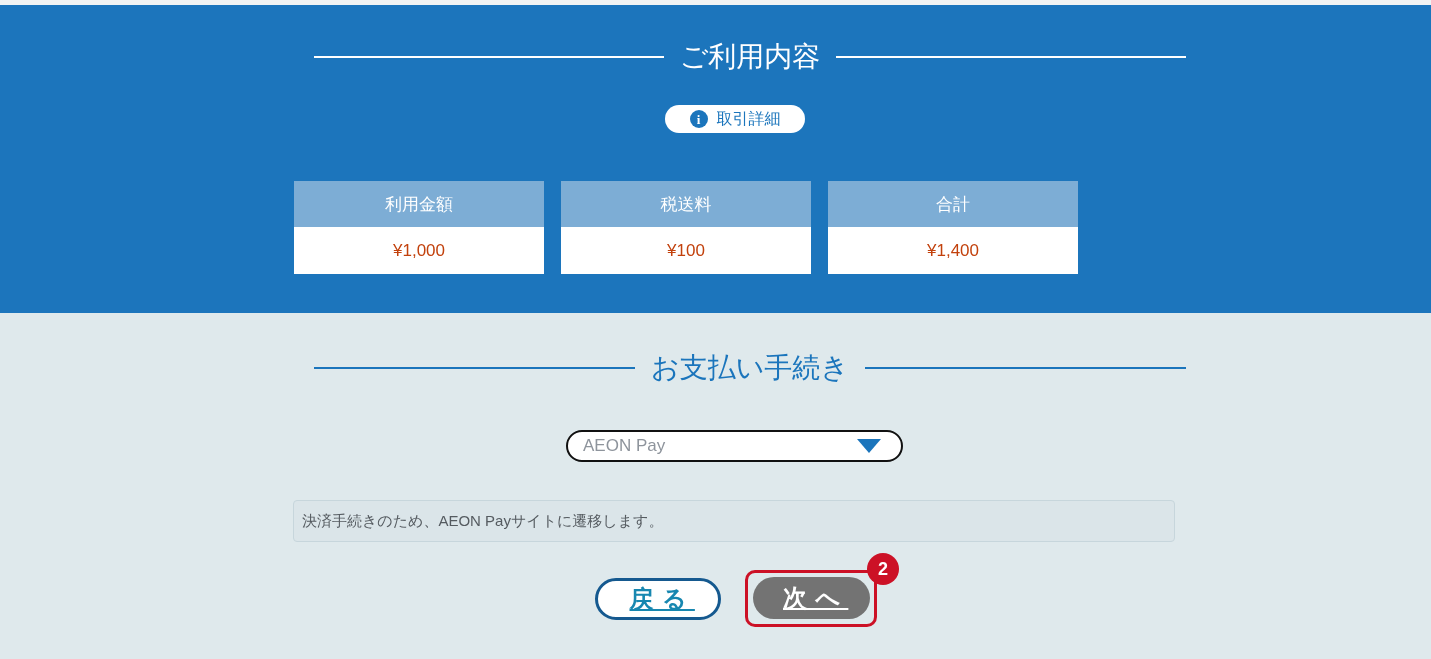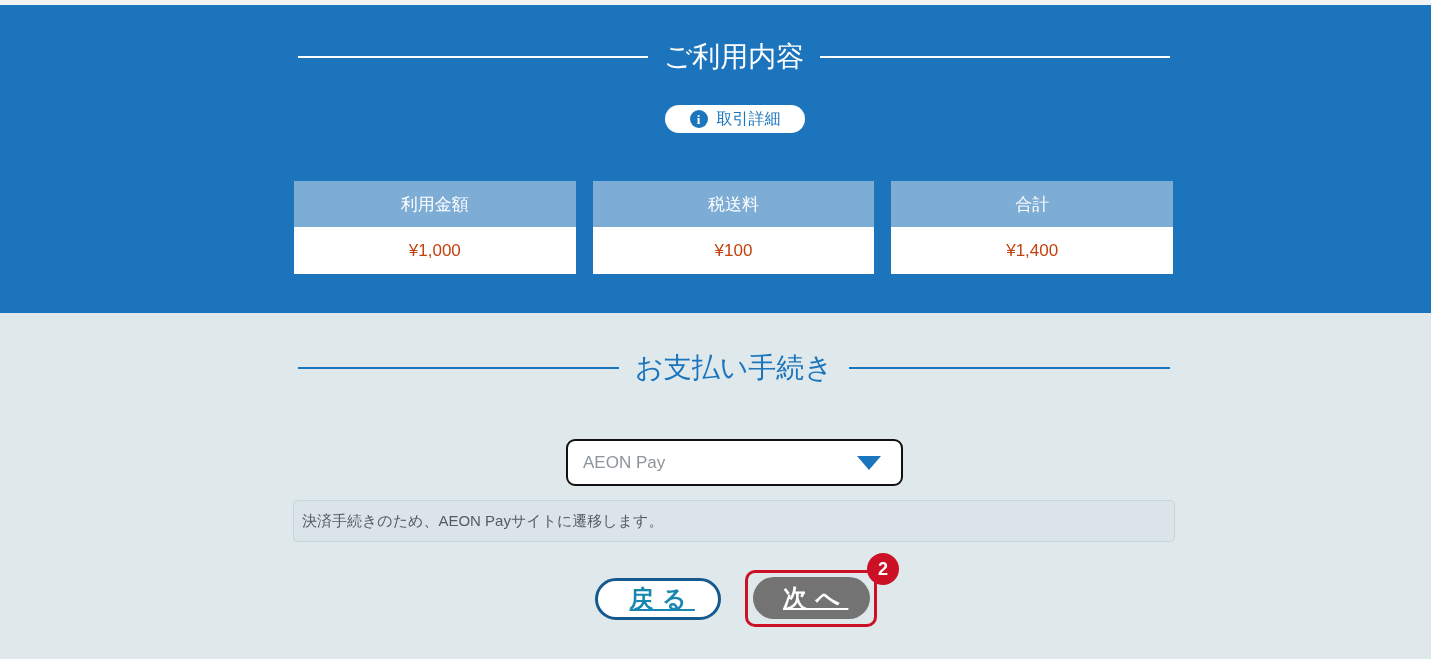--- a/index.html
+++ b/index.html
@@ -16,21 +16,21 @@
     position: absolute; left: 0; top: 0; width: 1431px; height: 5px;
     background: #f1f3f3;
   }
   .blue-band {
     position: absolute; left: 0; top: 5px; width: 1431px; height: 308px;
     background: #1c75bc;
   }
 
   
   .section-title-row {
-    position: absolute; left: 298px; width: 872px; height: 34px;
+    position: absolute; left: 314px; width: 872px; height: 34px;
     display: flex; align-items: center; gap: 16px;
   }
   .section-title-row .rule { flex: 1 1 0; height: 2px; }
   .section-title-row .title {
     font-size: 28px; line-height: 34px; white-space: nowrap;
   }
   .usage-title-row { top: 40px; }
   .usage-title-row .rule { background: #ffffff; height: 1.5px; }
   .usage-title-row .title { color: #ffffff; }
   .payment-title-row { top: 351px; }
@@ -48,37 +48,37 @@
     width: 18px; height: 18px; border-radius: 50%;
     background: #1b75bc; color: #ffffff;
     font-size: 13px; font-weight: bold; font-family: "Liberation Serif", "DejaVu Serif", serif;
     display: flex; align-items: center; justify-content: center;
     line-height: 1;
   }
   .details-pill .pill-label { color: #1b75bc; font-size: 16px; }
 
   
   .amount-table {
-    position: absolute; left: 294px; top: 181px; width: 879px;
+    position: absolute; left: 294px; top: 181px; width: 784px;
     display: flex; gap: 17px;
   }
   .amount-col { flex: 1 1 0; display: flex; flex-direction: column; }
   .amount-col .col-header {
     height: 46px; background: #7dadd5; color: #ffffff;
     font-size: 17px; display: flex; align-items: center; justify-content: center;
   }
   .amount-col .col-value {
     height: 47px; background: #ffffff; color: #c2410c;
     font-size: 17px; display: flex; align-items: center; justify-content: center;
   }
 
   
   .method-dropdown {
-    position: absolute; left: 566px; top: 439px; width: 337px; height: 47px;
-    background: #ffffff; border: 2.5px solid #111111; border-radius: 9px;
+    position: absolute; left: 566px; top: 430px; width: 337px; height: 32px;
+    background: #ffffff; border: 2.5px solid #111111; border-radius: 16px;
     display: flex; align-items: center;
     padding: 0 20px 0 15px; cursor: pointer;
   }
   .method-dropdown .selected-value {
     flex: 1; color: #8e949c; font-size: 17px;
   }
   .caret-down {
     width: 0; height: 0;
     border-left: 12px solid transparent;
     border-right: 12px solid transparent;

